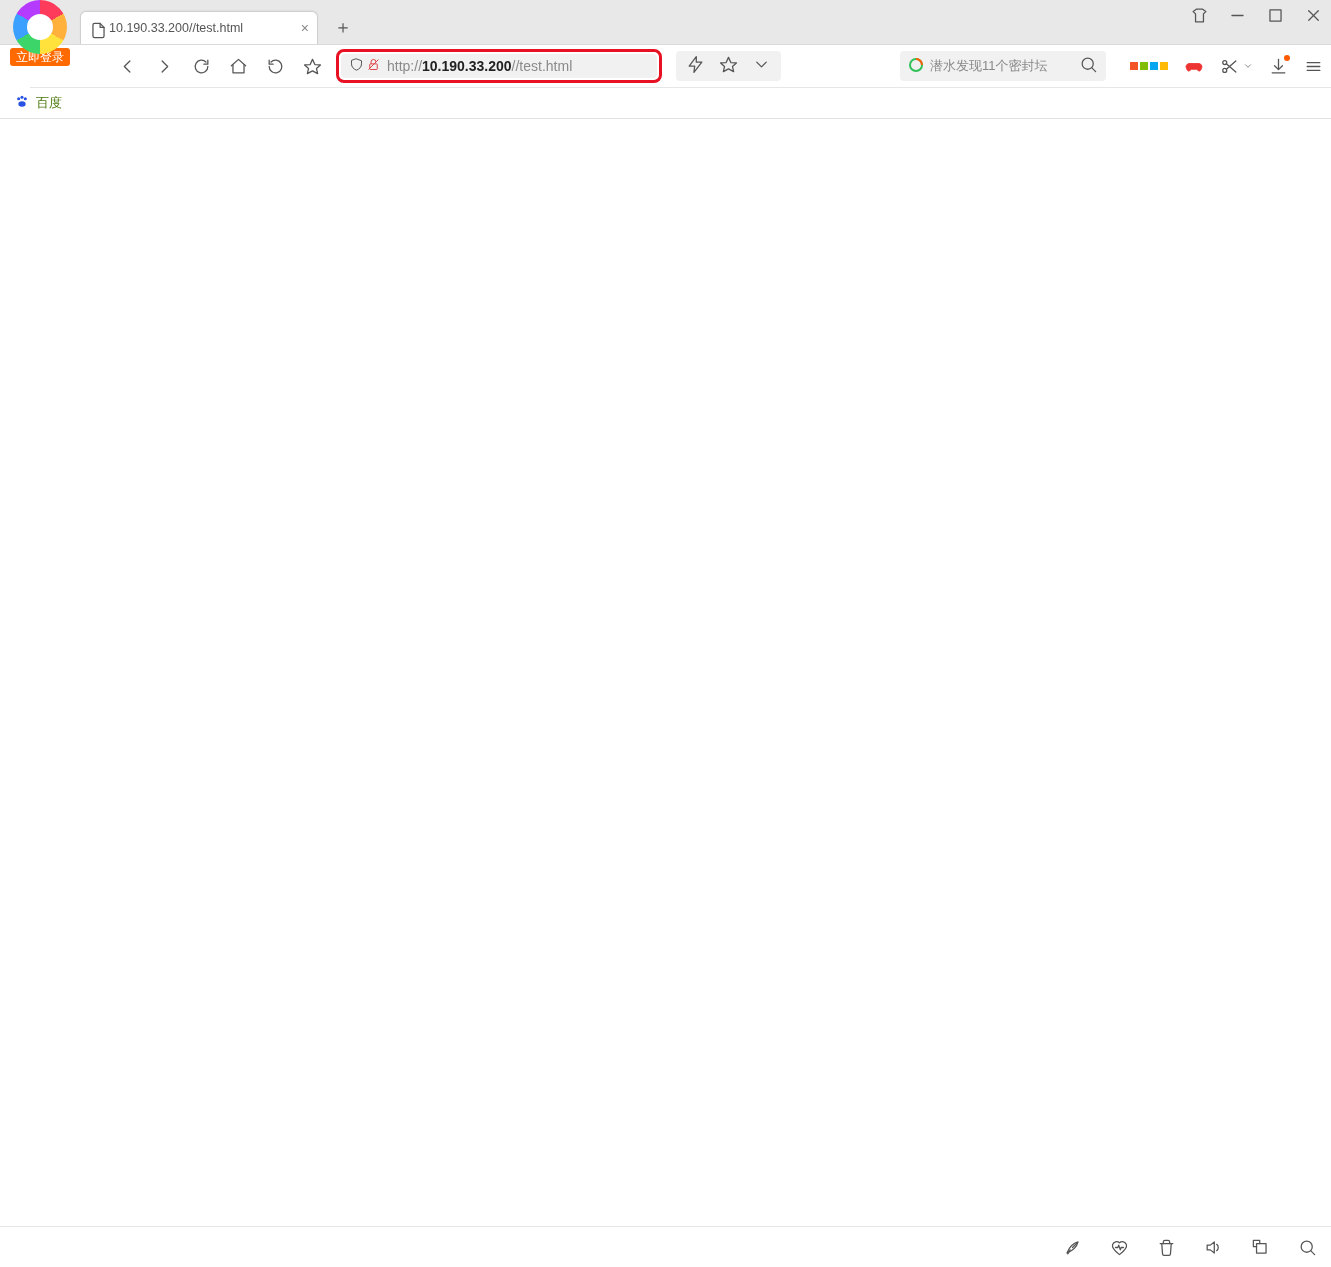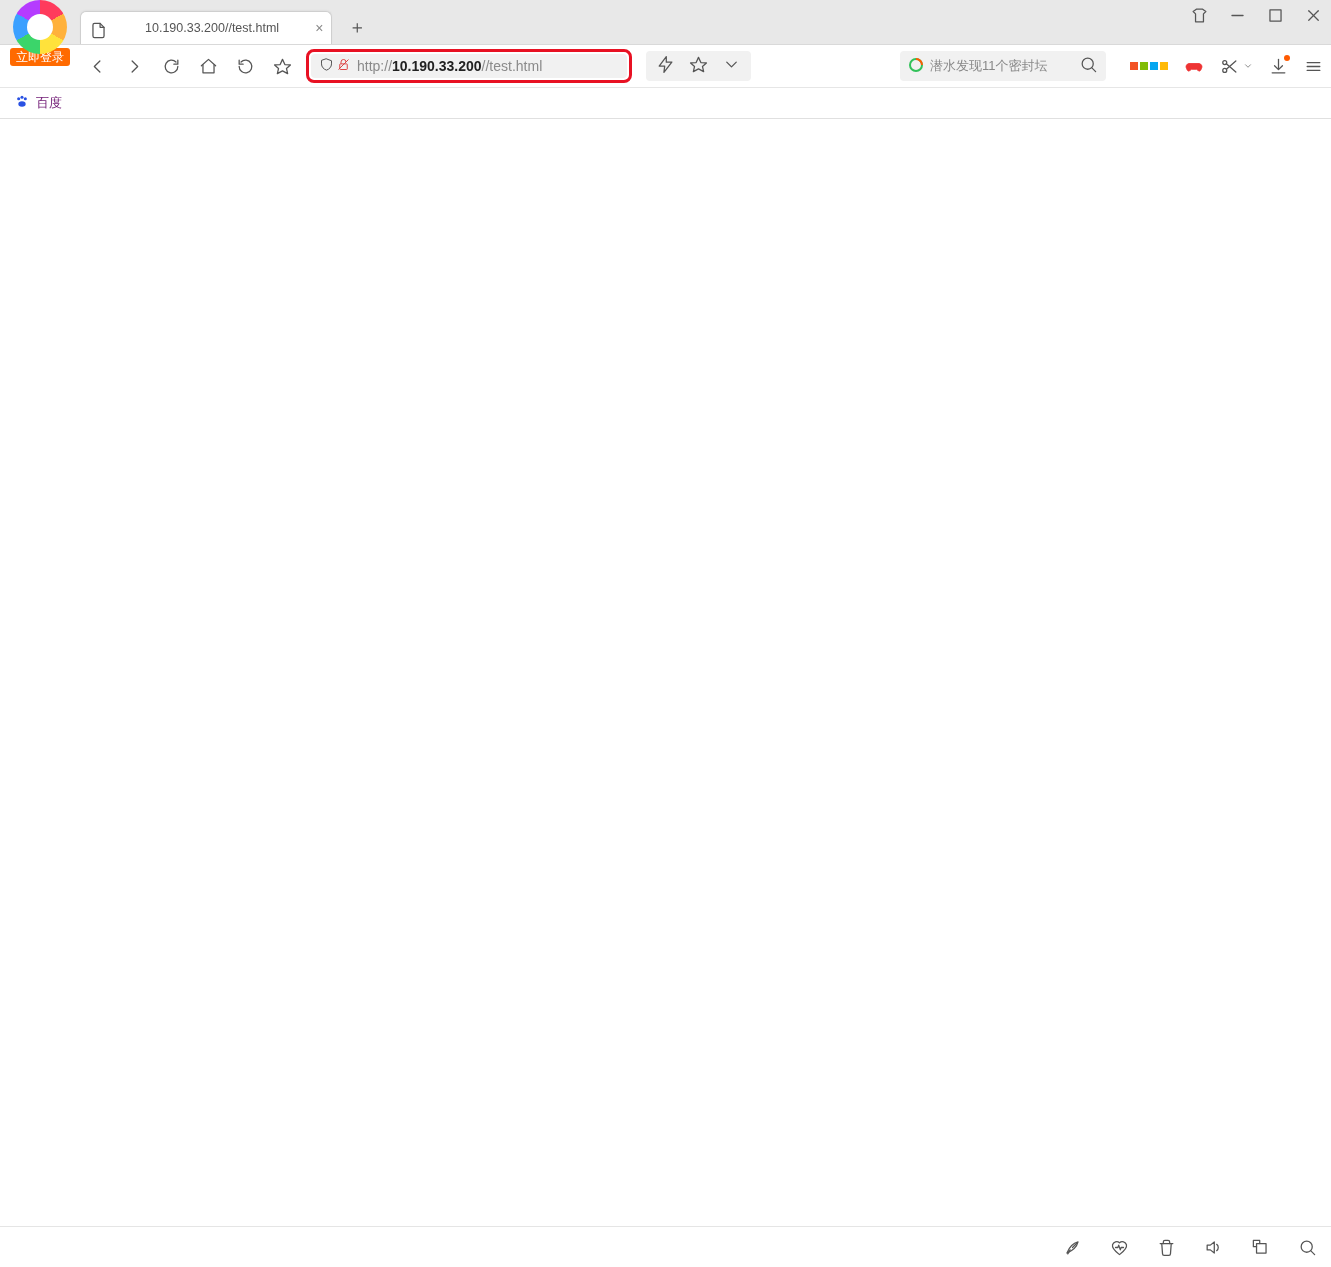--- a/index.html
+++ b/index.html
@@ -75,21 +75,20 @@
     border-bottom: none;
     border-radius: 6px 6px 0 0;
     display: flex;
     align-items: center;
     padding: 0 8px;
     font-size: 12.5px;
     color: #555;
     margin-right: 8px;
     position: relative;
     box-shadow: 0 -1px 2px rgba(0,0,0,0.04);
-    gap: 36px;
   }
   .tab .fav {
     width: 14px; height: 14px;
     margin-right: 6px;
     color: #888;
   }
   .tab .close {
     margin-left: auto;
     font-size: 14px;
     color: #888;
@@ -120,20 +119,21 @@
 
   
   .toolbar {
     height: 42px;
     background: #ffffff;
     border-bottom: 1px solid #e6e6e6;
     display: flex;
     align-items: center;
     padding: 0 8px 0 88px;
     gap: 14px;
+    margin-left: 30px;
   }
   .nav-icons {
     display:flex;align-items:center;gap:18px;color:#555;
   }
   .nav-icons span{cursor:pointer;display:inline-flex;}
   svg.ic{width:19px;height:19px;stroke:#555;stroke-width:1.6;fill:none;stroke-linecap:round;stroke-linejoin:round;}
 
   .url-box-wrap{
     flex:0 0 auto;
     border:3px solid #e81123;
@@ -167,21 +167,21 @@
     display:flex;align-items:center;padding:0 8px;gap:6px;color:#888;font-size:13px;
   }
   .search-box .q{flex:1;overflow:hidden;text-overflow:ellipsis;white-space:nowrap;}
 
   .right-icons{display:flex;align-items:center;gap:16px;margin-left:10px;}
   .right-icons span{cursor:pointer;display:inline-flex;align-items:center;}
 
   
   .bookmarks{
     height:30px;border-bottom:1px solid #e0e0e0;background:#fff;
-    display:flex;align-items:center;padding-left:14px;gap:6px;font-size:13px;color:#701a75;
+    display:flex;align-items:center;padding-left:14px;gap:6px;font-size:13px;color:#4d7c0f;
   }
   .paw{color:#2951e3;}
 
   
   .page{
     padding:14px 8px;
     font-family: Arial, Helvetica, sans-serif;
   }
   .page .l1{font-size:24px;}
   .page .l2{font-size:30px;}

